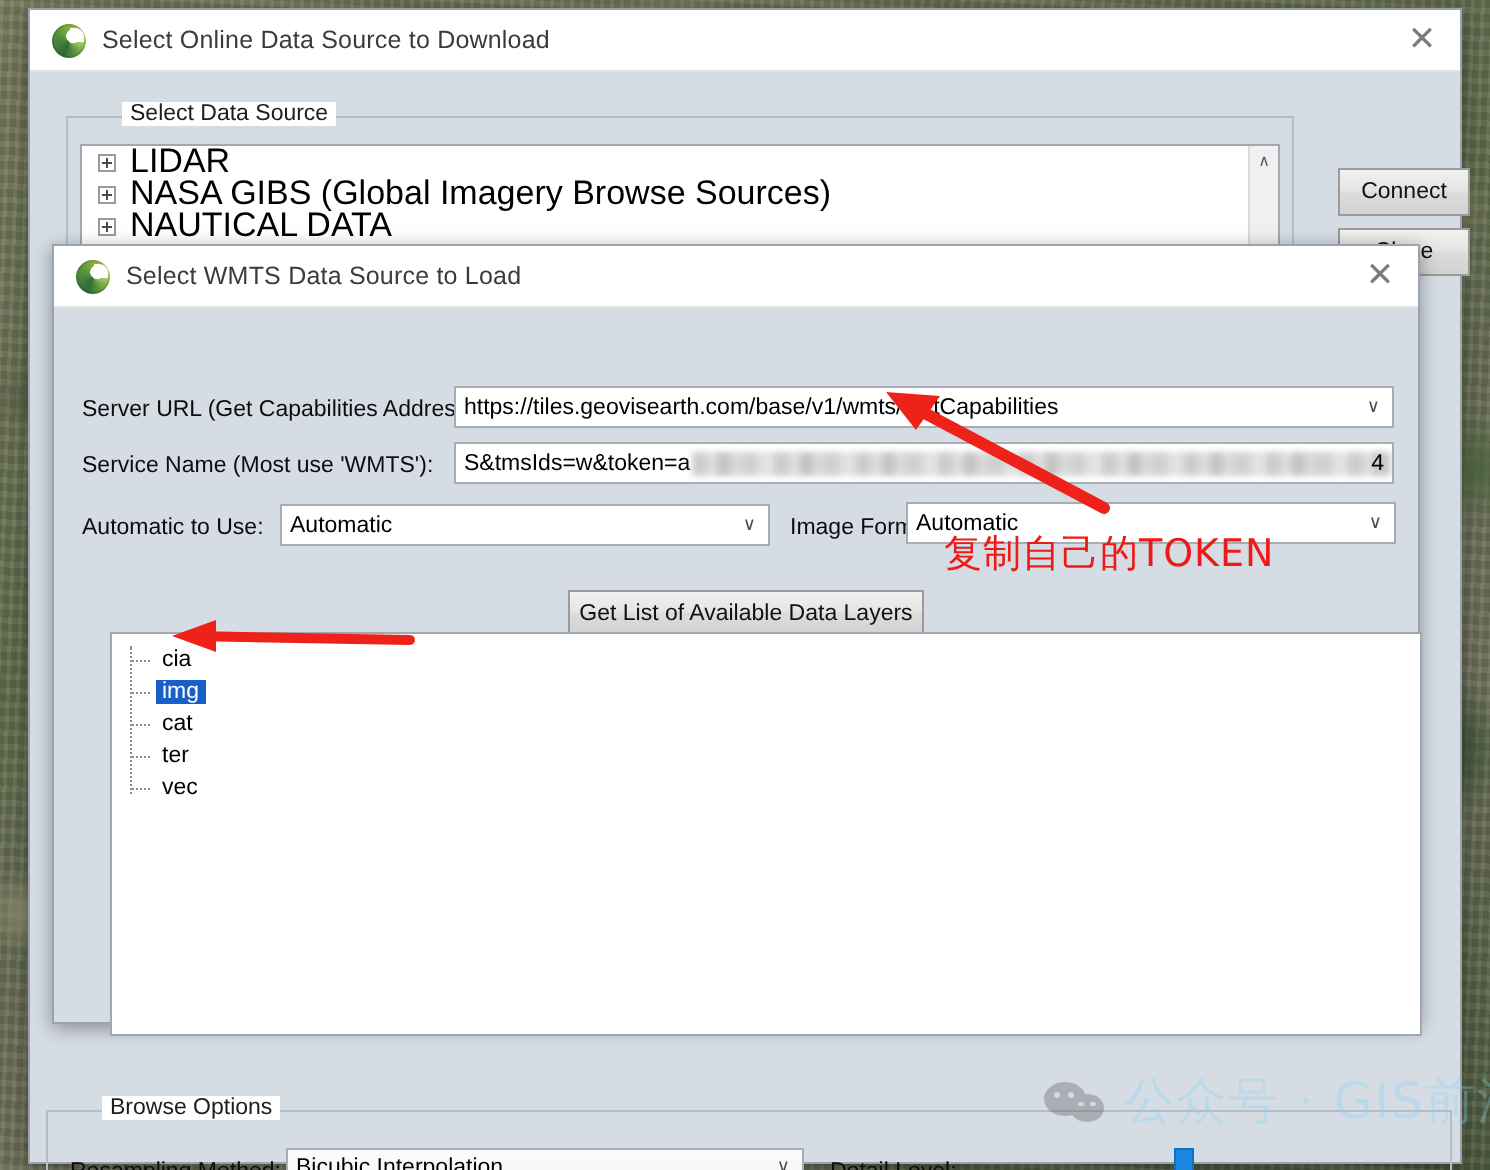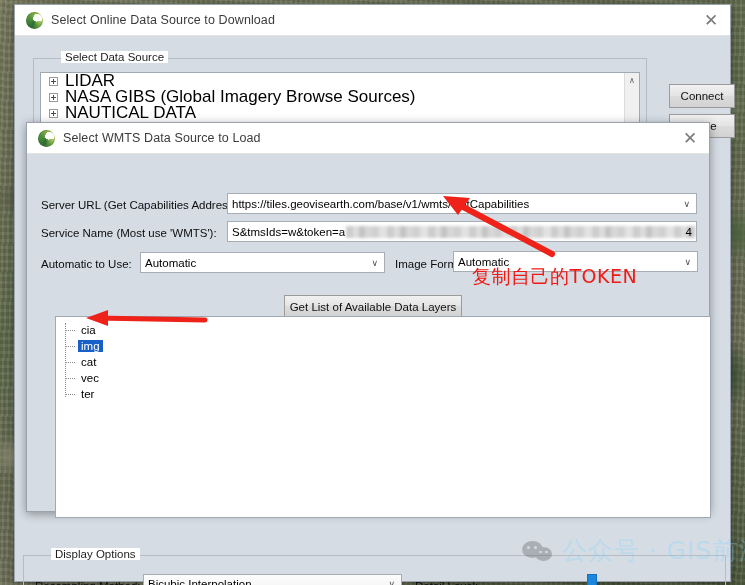--- a/index.html
+++ b/index.html
@@ -336,21 +336,21 @@
       </div>
       <div class="scrollbar-v">
         <div class="sb-arrow">∧</div>
       </div>
     </div>
 
     <div class="btn" id="connect-button">Connect</div>
     <div class="btn" id="close-button">Close</div>
 
     <div class="groupbox" id="display-options-group">
-      <span class="legend">Display Options</span>
+      <span class="legend">Browse Options</span>
     </div>
 
     <div class="field-label" style="left:20px; top:544px;">Resampling Method:</div>
     <div class="combo flat" style="left:128px; top:538px; width:259px; height:20px;">
       <span>Bicubic Interpolation</span>
       <span class="caret">∨</span>
     </div>
 
     <div class="field-label" style="left:400px; top:544px;">Detail Level:</div>
 
@@ -406,25 +406,25 @@
       <div class="leaf-row selected">
         <span class="dash"></span>
         <span class="leaf-label">img</span>
       </div>
       <div class="leaf-row">
         <span class="dash"></span>
         <span class="leaf-label">cat</span>
       </div>
       <div class="leaf-row">
         <span class="dash"></span>
-        <span class="leaf-label">vec</span>
+        <span class="leaf-label">ter</span>
       </div>
       <div class="leaf-row">
         <span class="dash"></span>
-        <span class="leaf-label">ter</span>
+        <span class="leaf-label">vec</span>
       </div>
     </div>
 
   </div>
 </div>
 
 <svg class="arrow-svg" style="left:0; top:0;" width="745" height="585">
 
   <g>
     <path d="M 552,254 L 450,200" stroke="#ee2219" stroke-width="6" stroke-linecap="round" fill="none"></path>

